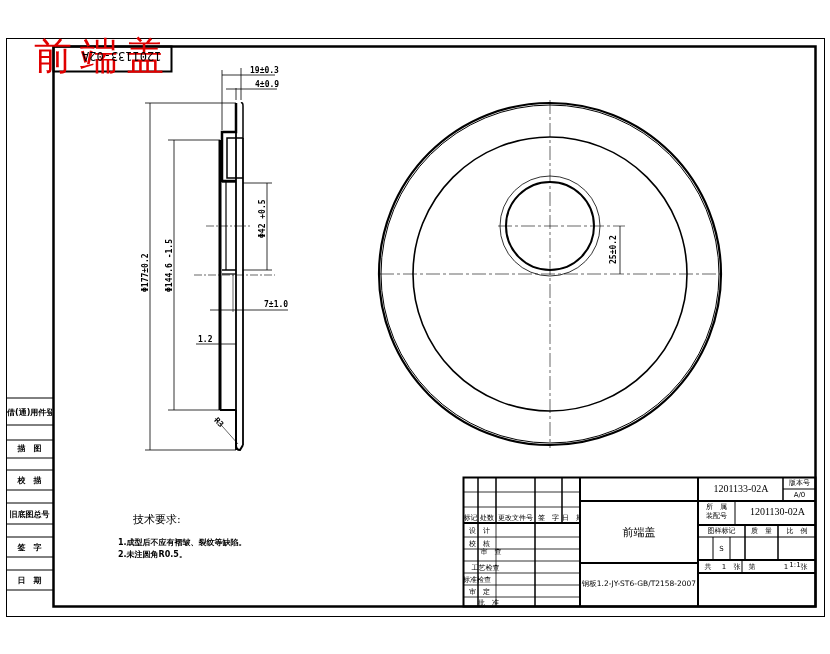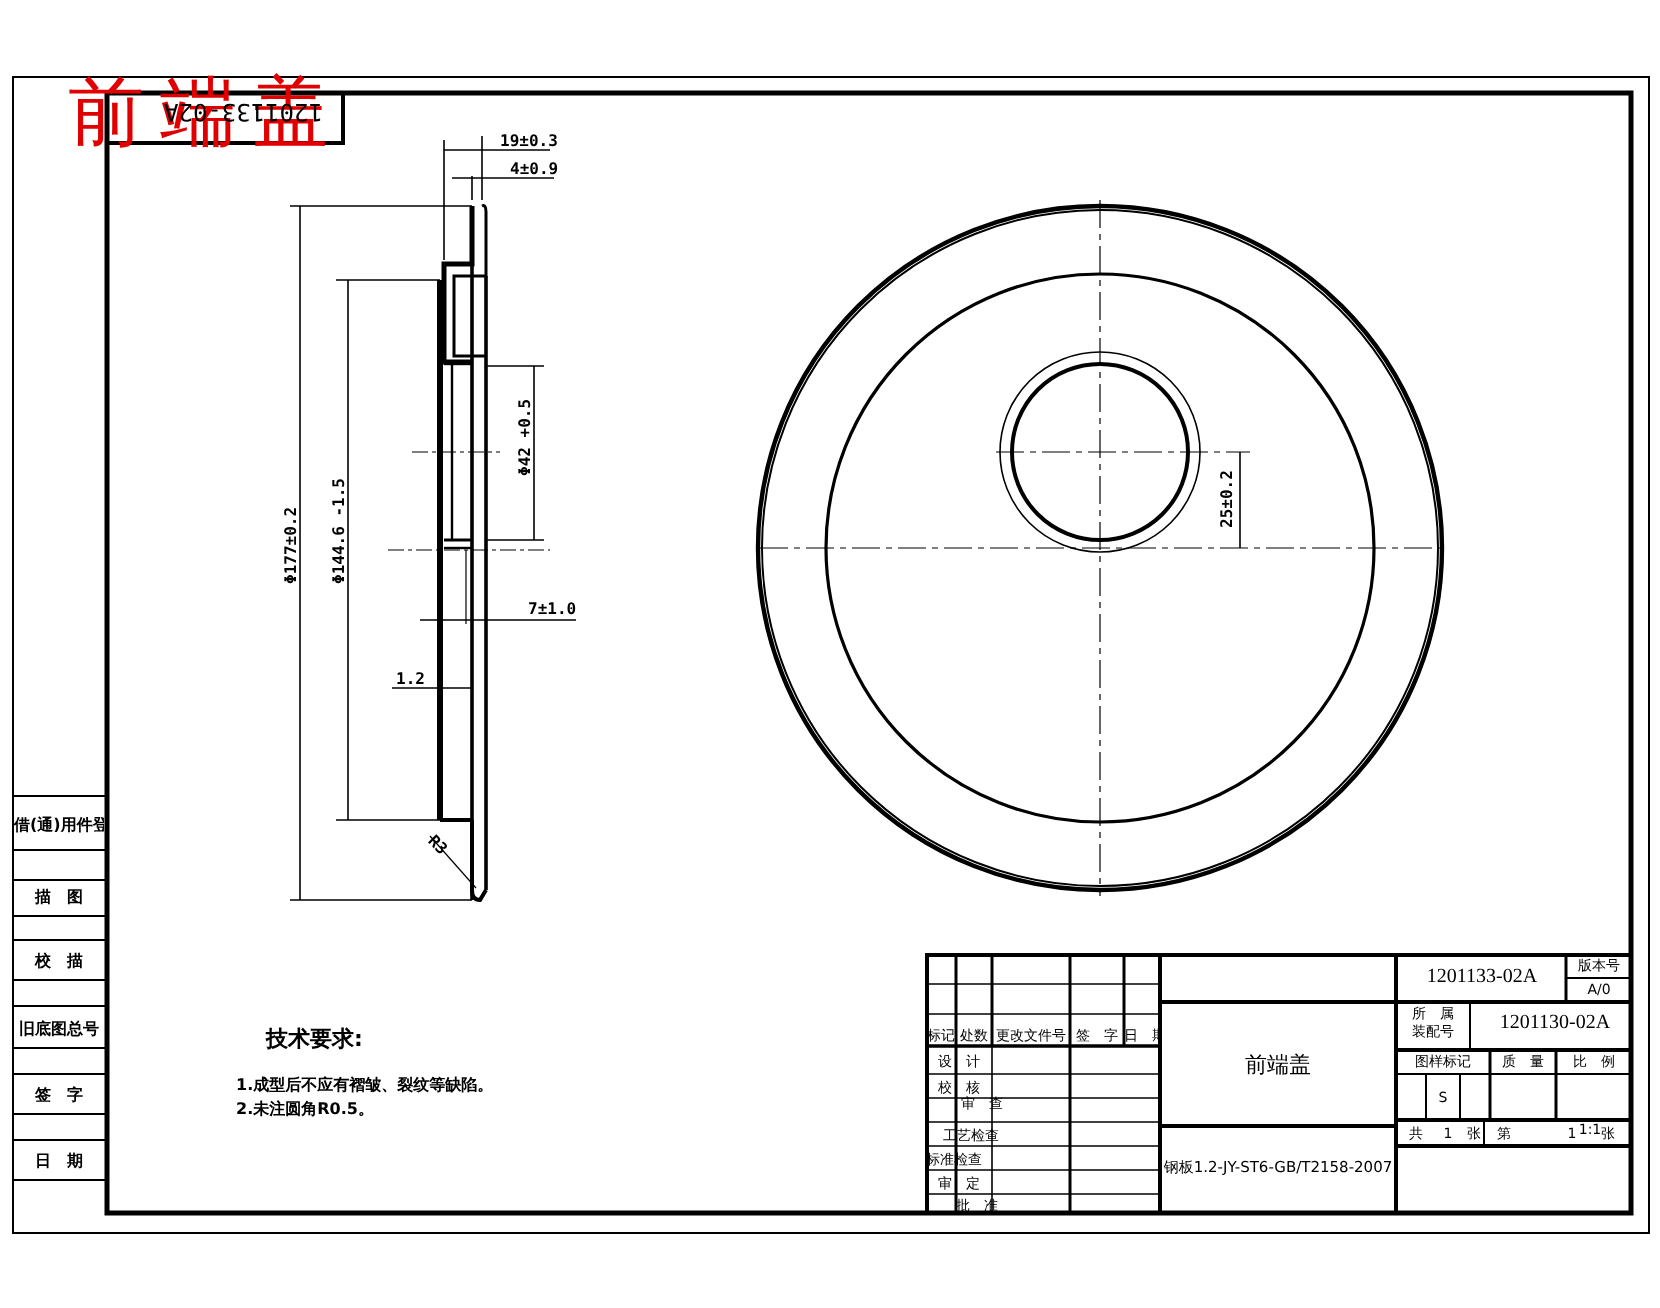--- a/index.html
+++ b/index.html
@@ -4,21 +4,21 @@
 <style>
   html, body { margin:0; padding:0; background:#ffffff; }
   body { width:830px; height:654px; position:relative; overflow:hidden; font-family:"DejaVu Sans", sans-serif; color:#000; }
   svg { position:absolute; left:0; top:0; }
   .title-red { position:absolute; left:34px; top:36px; font-family:"DejaVu Serif", serif; font-size:38px; color:#e00000; letter-spacing:8px; line-height:40px; white-space:nowrap; }
   .drawing-no-top { position:absolute; left:82px; top:49px; font-size:12px; font-family:"DejaVu Sans Mono", monospace; transform:rotate(180deg); line-height:14px; }
   .side-cell { position:absolute; left:7px; width:45px; font-size:8px; font-weight:bold; text-align:center; line-height:10px; white-space:nowrap; overflow:hidden; }
   .dim { position:absolute; font-size:8px; font-weight:bold; font-family:"DejaVu Sans Mono", monospace; white-space:nowrap; line-height:9px; }
   .dim.v { transform-origin:left top; transform:rotate(-90deg); }
   .tb { position:absolute; font-size:8px; font-weight:normal; white-space:nowrap; line-height:10px; text-align:center; }
-  .notes-title { position:absolute; left:133px; top:512px; font-size:11px; font-weight:bold; }
+  .notes-title { position:absolute; left:133px; top:512px; font-size:11px; font-weight:normal; }
   .note { position:absolute; left:118px; font-size:8px; font-weight:bold; white-space:nowrap; }
 </style>
 </head>
 <body>
 
 <svg width="830" height="654" viewBox="0 0 830 654">
 
   <rect x="6.5" y="38.5" width="818" height="578" fill="none" stroke="#000" stroke-width="1"></rect>
 
   <rect x="53.5" y="46.5" width="762" height="560" fill="none" stroke="#000" stroke-width="2.5"></rect>

